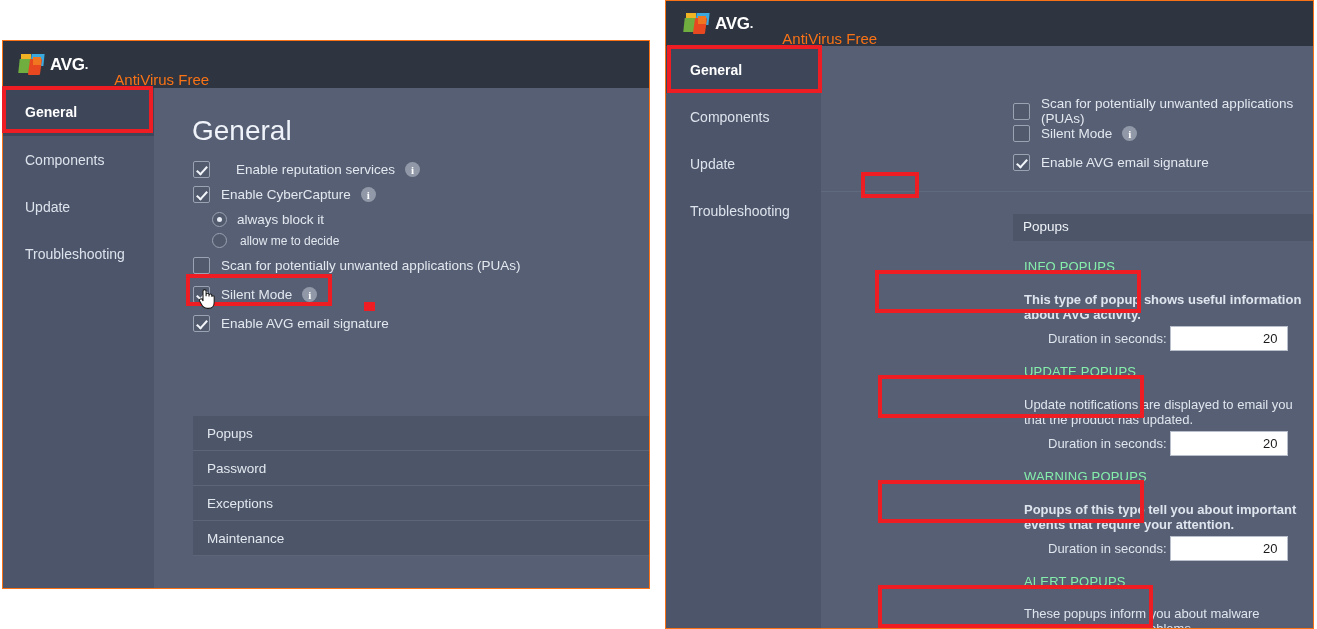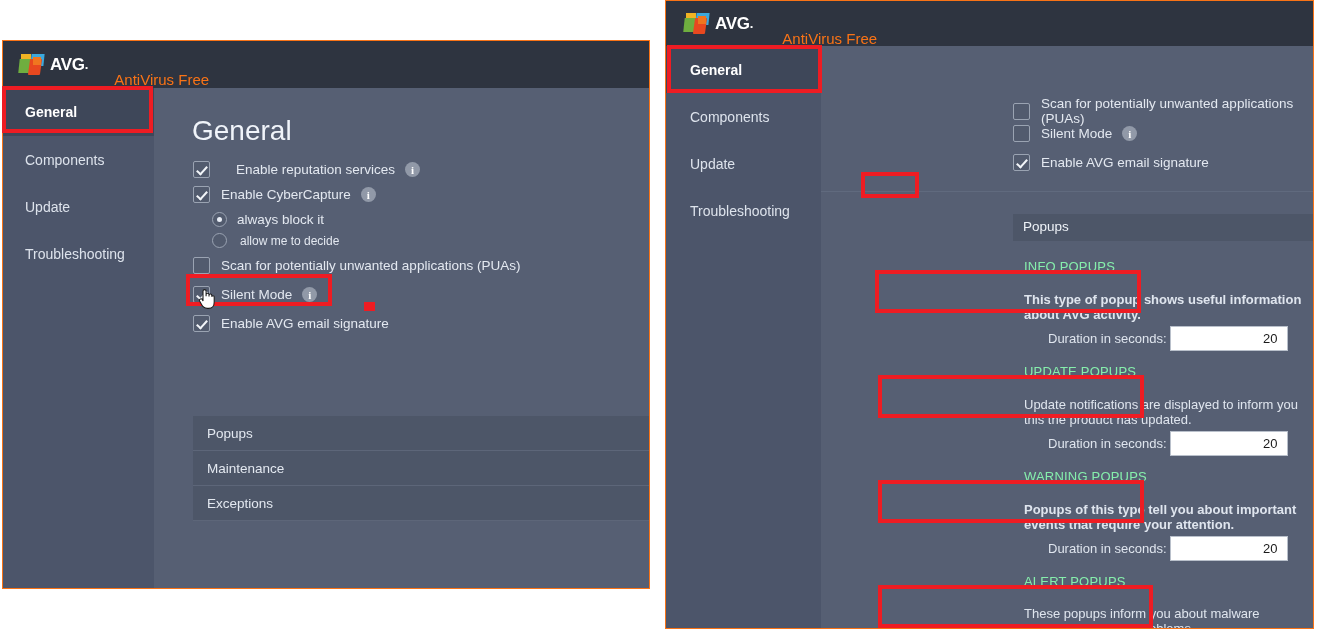--- a/index.html
+++ b/index.html
@@ -214,24 +214,27 @@
         <div class="opt-row" style="position:absolute; left:39px; top:227px; font-size:13.5px;">
           <span class="chk checked" style="width: 17px; height: 17px; border-radius: 2px; --s: 17px;"></span>
           <span style="margin-left:11px;">Enable AVG email signature</span>
         </div>
 
         <div style="position:absolute; left:39px; top:328px; width:459px;">
           <div class="list-row" style="height:35px; padding-left:14px; font-size:13.5px;">
             <span>Popups</span>
           </div>
           <div class="list-row" style="height:35px; padding-left:14px; font-size:13.5px;">
-            <span>Maintenance</span>
+            <span>Password</span>
           </div>
           <div class="list-row" style="height:35px; padding-left:14px; font-size:13.5px;">
             <span>Exceptions</span>
+          </div>
+          <div class="list-row" style="height:35px; padding-left:14px; font-size:13.5px;">
+            <span>Maintenance</span>
           </div>
 
         </div>
 
       </div>
     </div>
   </div>
 
   <div class="hl" style="left:2px; top:86px; width:151px; height:47px;"></div>
   <div class="hl" style="left:186px; top:274px; width:146px; height:32px;"></div>
@@ -304,21 +307,21 @@
         </div>
 
         <div class="sec-head" style="position:absolute; left:203px; top:213px; font-size:13px;">INFO POPUPS</div>
         <div class="sec-desc" style="position:absolute; left:203px; top:246px; font-size:13px;font-weight:bold;">This type of popup shows useful information about AVG activity.</div>
         <div class="dur-row" style="position:absolute; left:227px; top:280px;">
           <span class="dur-label" style="font-size:13px;">Duration in seconds:</span>
           <input class="dur-input" style="width: 118px; height: 25px; margin-left: 3px; padding-right: 9px; font-size: 13px;" value="20">
         </div>
 
         <div class="sec-head" style="position:absolute; left:203px; top:318px; font-size:13px;">UPDATE POPUPS</div>
-        <div class="sec-desc" style="position:absolute; left:203px; top:351px; font-size:13px;">Update notifications are displayed to inform you this the product has updated.</div>
+        <div class="sec-desc" style="position:absolute; left:203px; top:351px; font-size:13px;">Update notifications are displayed to email you that the product has updated.</div>
         <div class="dur-row" style="position:absolute; left:227px; top:385px;">
           <span class="dur-label" style="font-size:13px;">Duration in seconds:</span>
           <input class="dur-input" style="width: 118px; height: 25px; margin-left: 3px; padding-right: 9px; font-size: 13px;" value="20">
         </div>
 
         <div class="sec-head" style="position:absolute; left:203px; top:423px; font-size:13px;">WARNING POPUPS</div>
         <div class="sec-desc" style="position:absolute; left:203px; top:456px; font-size:13px;font-weight:bold;">Popups of this type tell you about important events that require your attention.</div>
         <div class="dur-row" style="position:absolute; left:227px; top:490px;">
           <span class="dur-label" style="font-size:13px;">Duration in seconds:</span>
           <input class="dur-input" style="width: 118px; height: 25px; margin-left: 3px; padding-right: 9px; font-size: 13px;" value="20">

